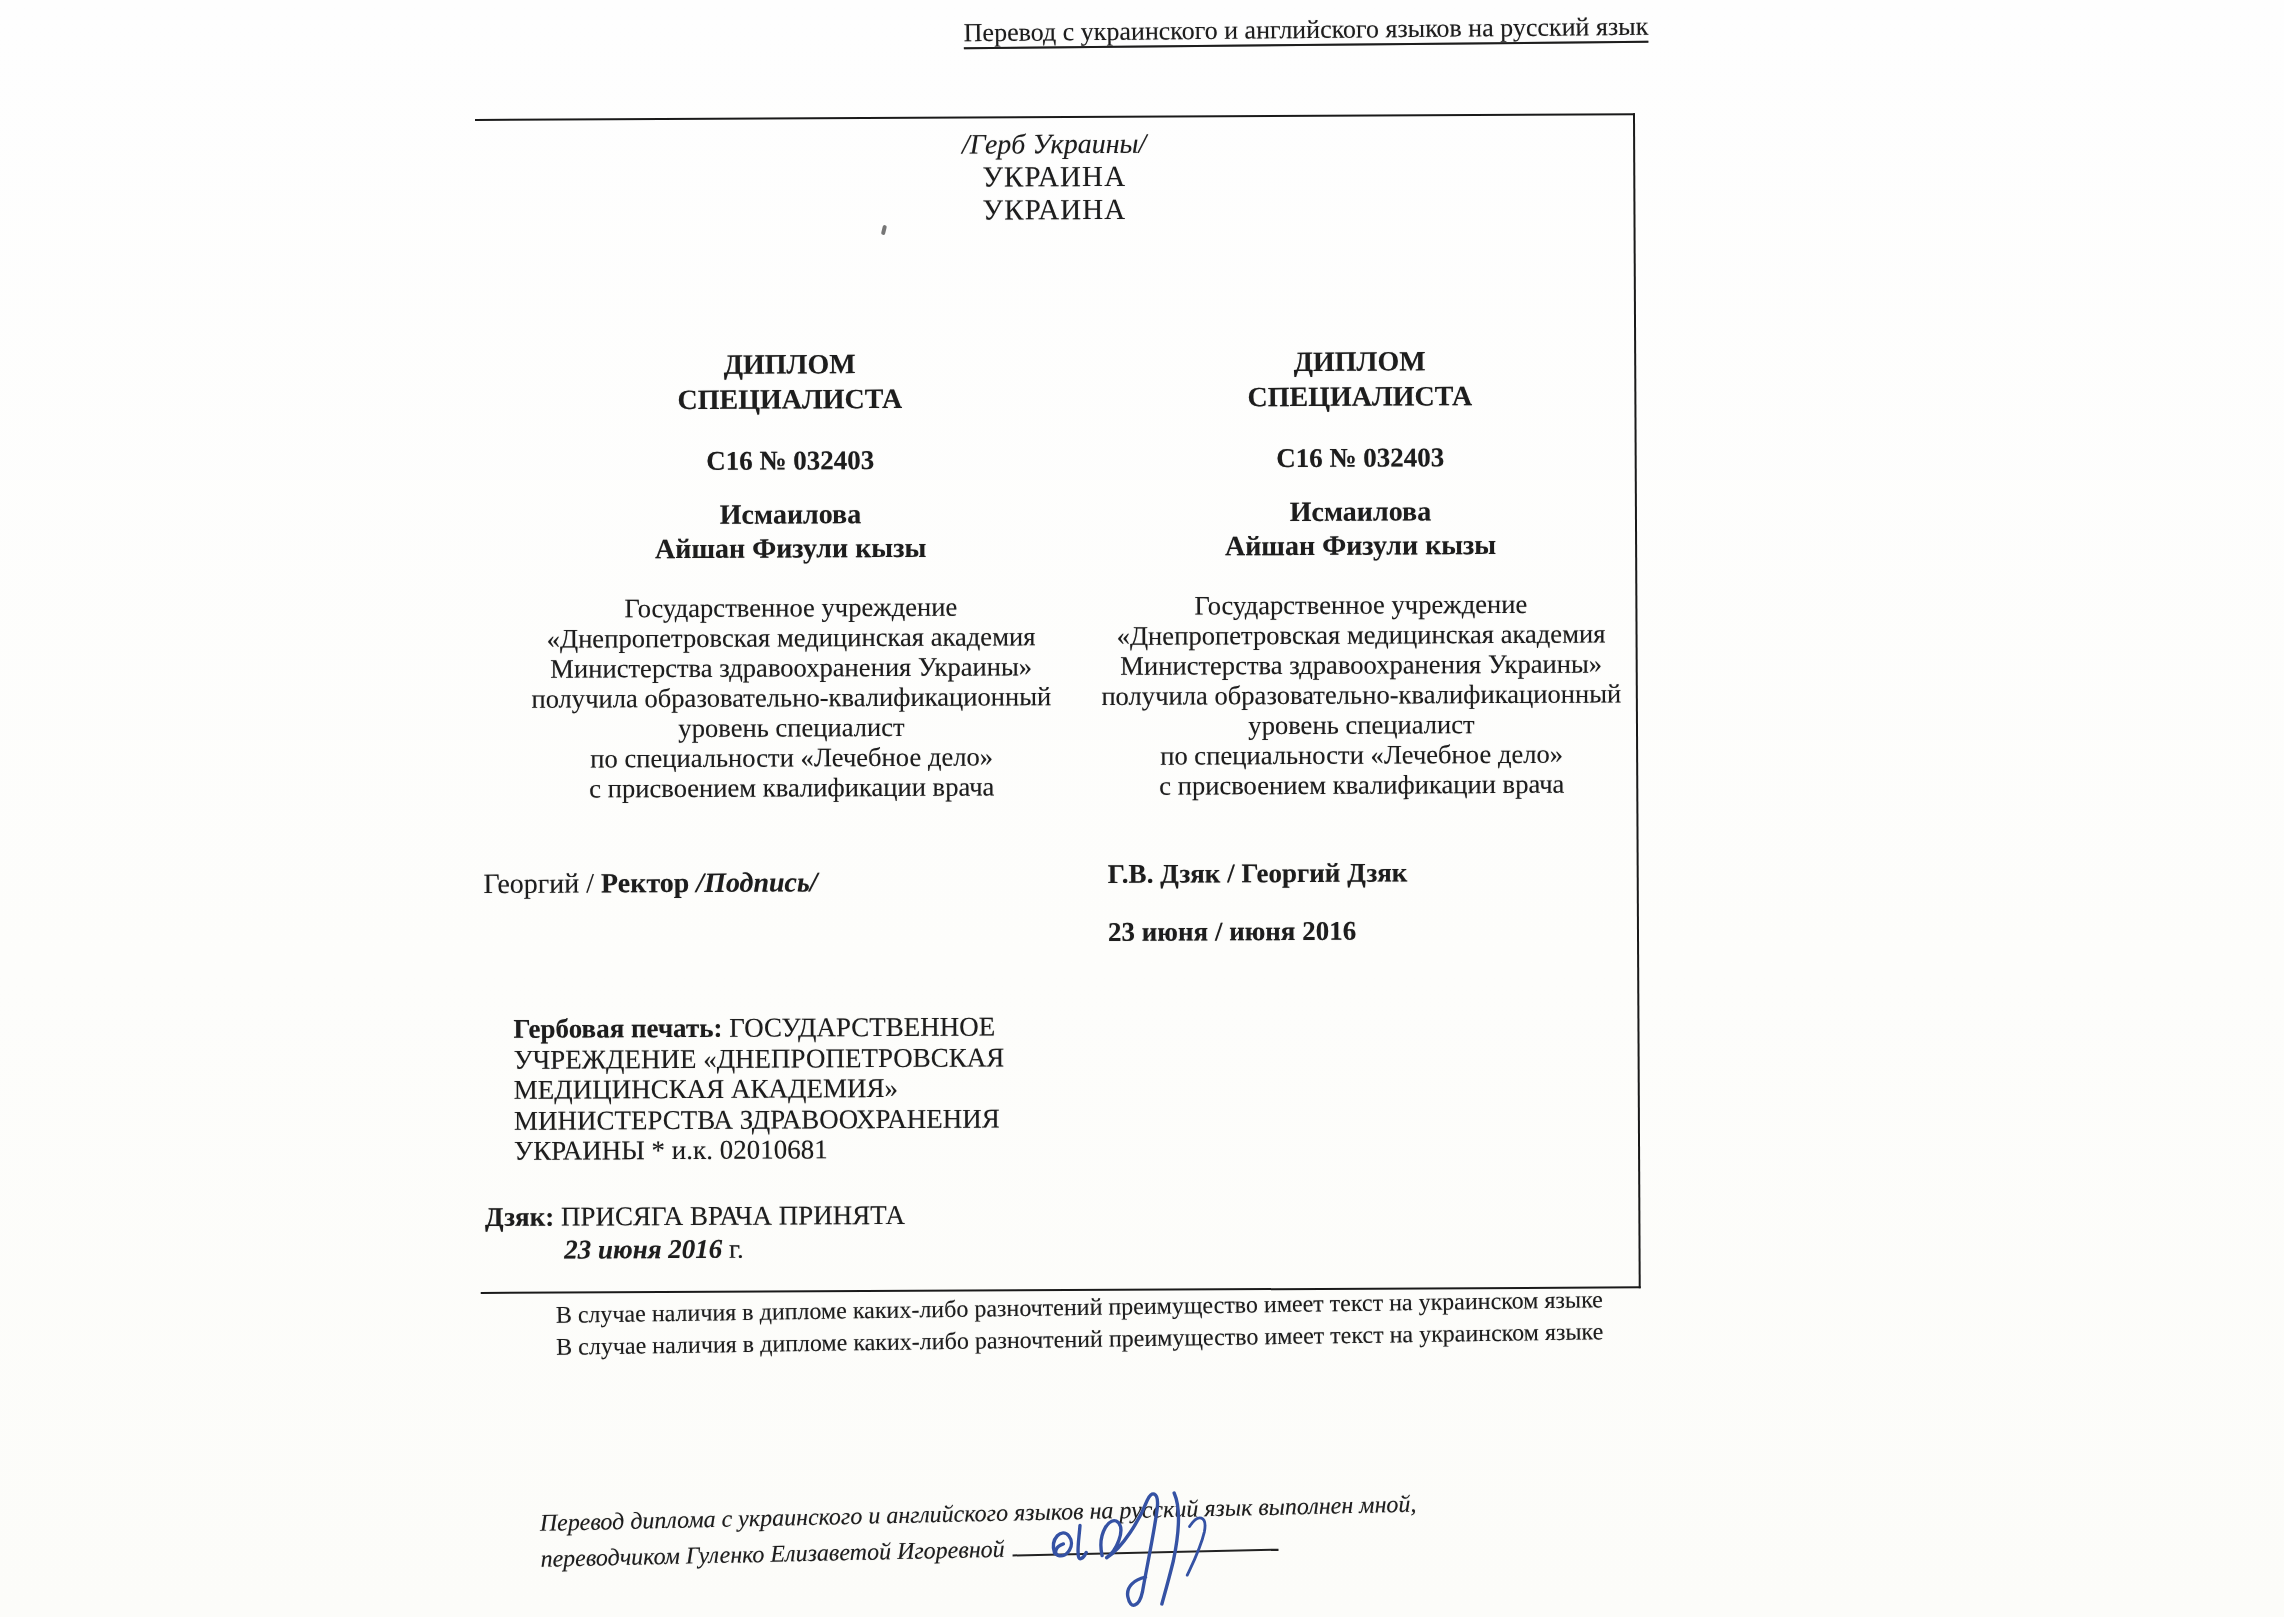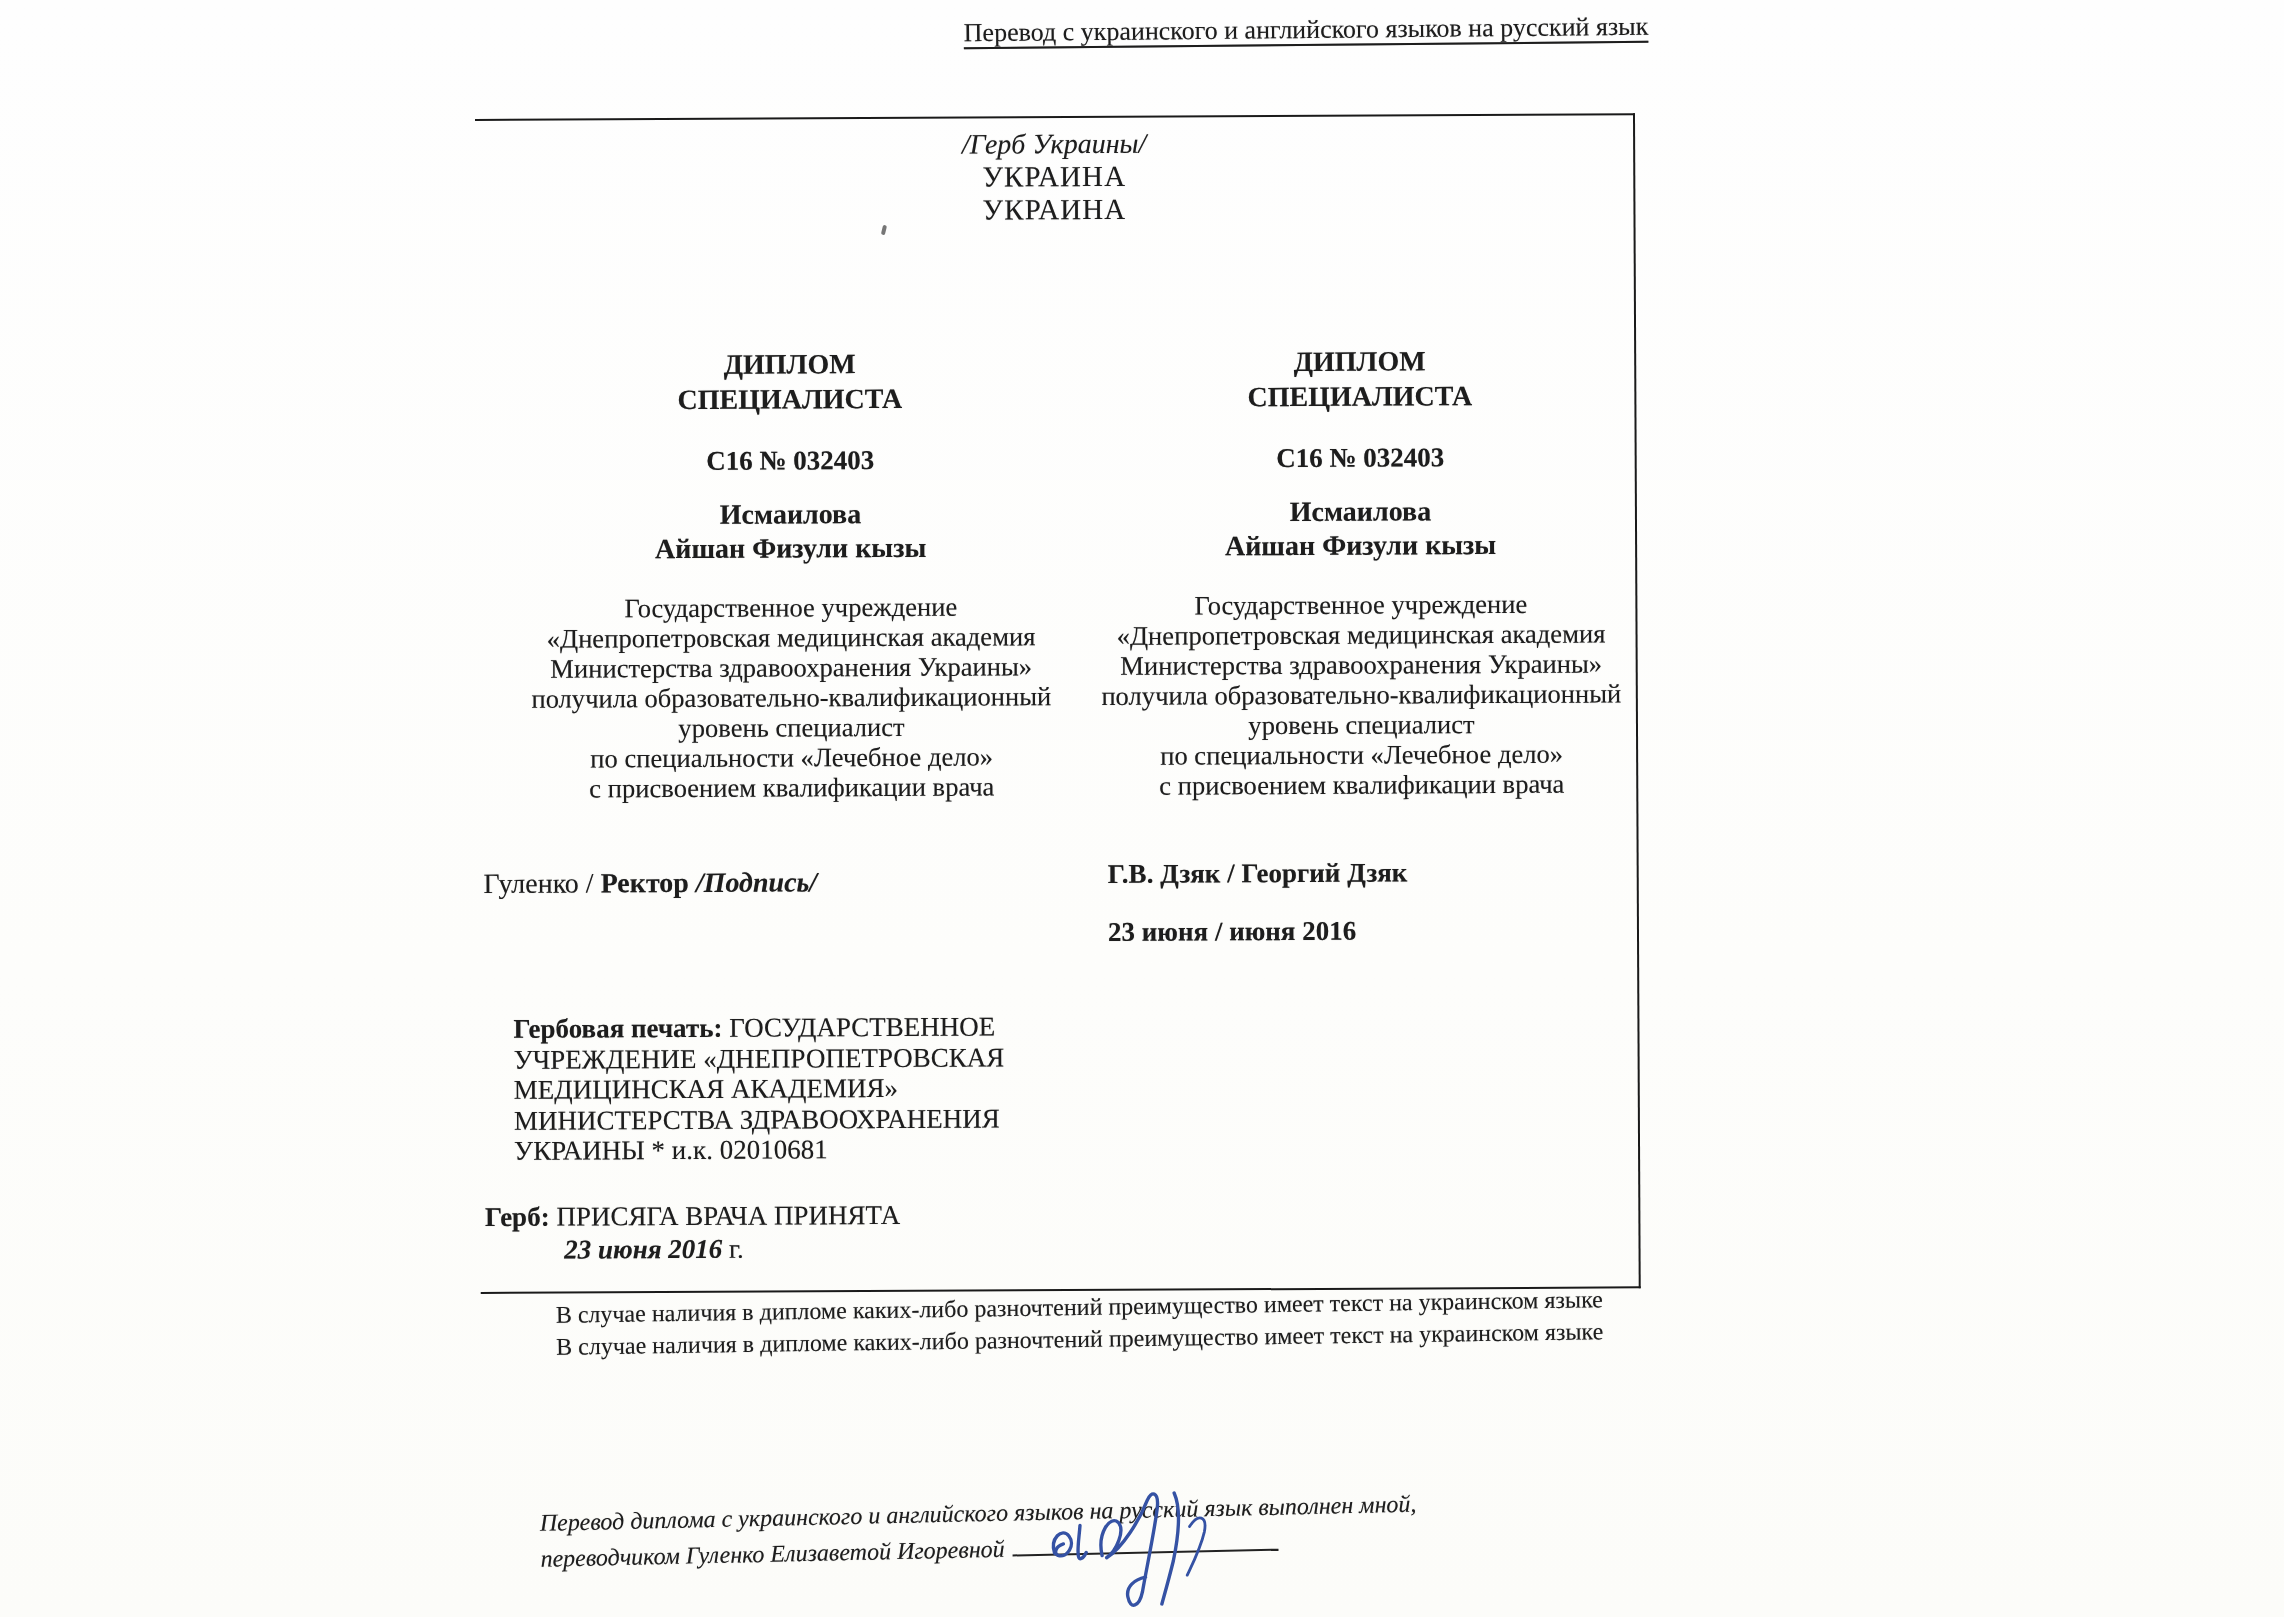--- a/index.html
+++ b/index.html
@@ -115,31 +115,31 @@
     <div class="abs body-block soft">
       <div>Государственное учреждение</div>
       <div>«Днепропетровская медицинская академия</div>
       <div>Министерства здравоохранения Украины»</div>
       <div>получила образовательно-квалификационный</div>
       <div>уровень специалист</div>
       <div>по специальности «Лечебное дело»</div>
       <div>с присвоением квалификации врача</div>
     </div>
     <div class="abs rector-line soft">
-      <span>Гуленко / </span><span class="b">Ректор </span><span class="bi">/Подпись/</span>
+      <span>Георгий / </span><span class="b">Ректор </span><span class="bi">/Подпись/</span>
     </div>
     <div class="abs seal-block soft">
       <div><span class="lbl">Гербовая печать:</span><span> ГОСУДАРСТВЕННОЕ</span></div>
       <div>УЧРЕЖДЕНИЕ «ДНЕПРОПЕТРОВСКАЯ</div>
       <div>МЕДИЦИНСКАЯ АКАДЕМИЯ»</div>
       <div>МИНИСТЕРСТВА ЗДРАВООХРАНЕНИЯ</div>
       <div>УКРАИНЫ * и.к. 02010681</div>
     </div>
     <div class="abs stamp-block soft">
-      <div><span class="lbl">Герб:</span><span> ПРИСЯГА ВРАЧА ПРИНЯТА</span></div>
+      <div><span class="lbl">Дзяк:</span><span> ПРИСЯГА ВРАЧА ПРИНЯТА</span></div>
       <div class="stamp-date"><span class="bi">23 июня 2016</span><span> г.</span></div>
     </div>
   </div>
 
   <div class="abs col col-right">
     <div class="abs title-block soft">
       <div>ДИПЛОМ</div>
       <div>СПЕЦИАЛИСТА</div>
     </div>
     <div class="abs number-block soft">С16 № 032403</div>

